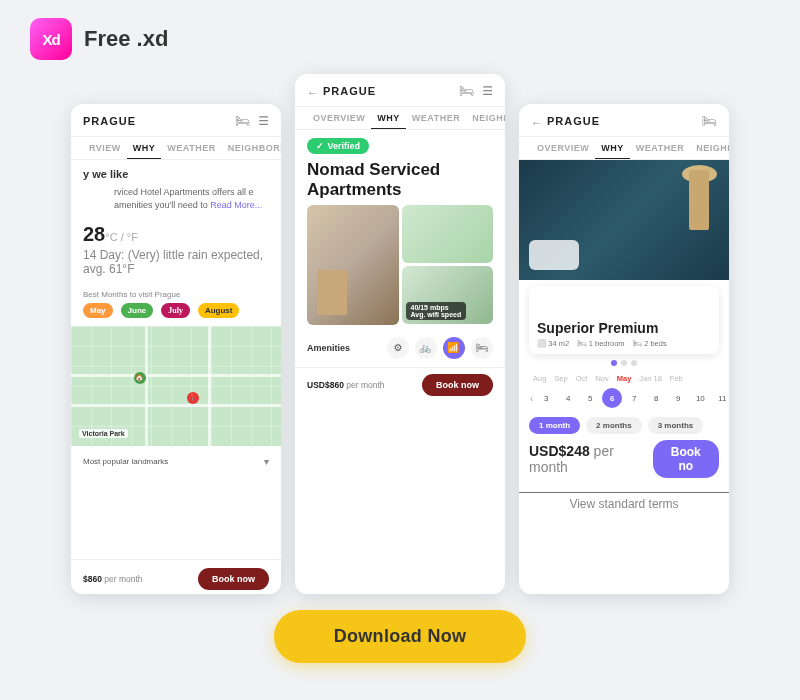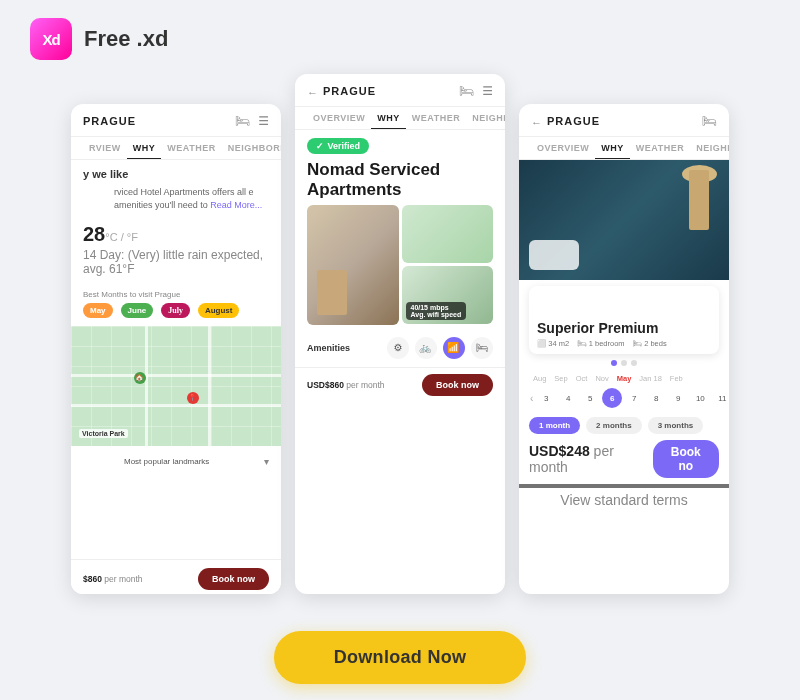--- a/index.html
+++ b/index.html
@@ -246,21 +246,20 @@
       border-radius: 2px;
     }
 
     .landmarks-row {
       display: flex;
       align-items: center;
       justify-content: space-between;
       padding: 4px 12px 8px;
       font-size: 8px;
       color: #555;
-      margin-left: 41px;
     }
 
     .chevron-down { color: #888; font-size: 10px; }
 
     .book-btn {
       background: #7f1d1d;
       color: white;
       border: none;
       border-radius: 16px;
       padding: 6px 14px;
@@ -561,21 +560,21 @@
       font-size: 8px;
       font-weight: 600;
       cursor: pointer;
     }
 
     .dur-pill.active { background: #7c6af7; color: white; }
     .dur-pill.inactive { background: #f0f0f0; color: #555; }
 
     
     .download-section {
-      margin-top: 37px;
+      margin-top: 16px;
       display: flex;
       justify-content: center;
     }
 
     .download-btn {
       background: #f5c518;
       color: #333;
       border: none;
       border-radius: 30px;
       padding: 16px 60px;
@@ -599,25 +598,25 @@
       border: none;
       border-radius: 14px;
       padding: 5px 10px;
       font-size: 12px;
       font-weight: 600;
       cursor: pointer;
     }
 
     .view-terms {
       text-align: center;
-      font-size: 14px;
+      font-size: 12px;
       color: #888;
       padding: 4px 0 6px;
-      border-top: 4px solid #737373;
-      margin-top: 0;
+      border-top: 1px solid #737373;
+      margin-top: 8px;
     }
 
     .left-card-content {
       height: calc(100% - 52px);
       position: relative;
     }
 
     .bottom-bar {
       position: absolute;
       bottom: 0;

